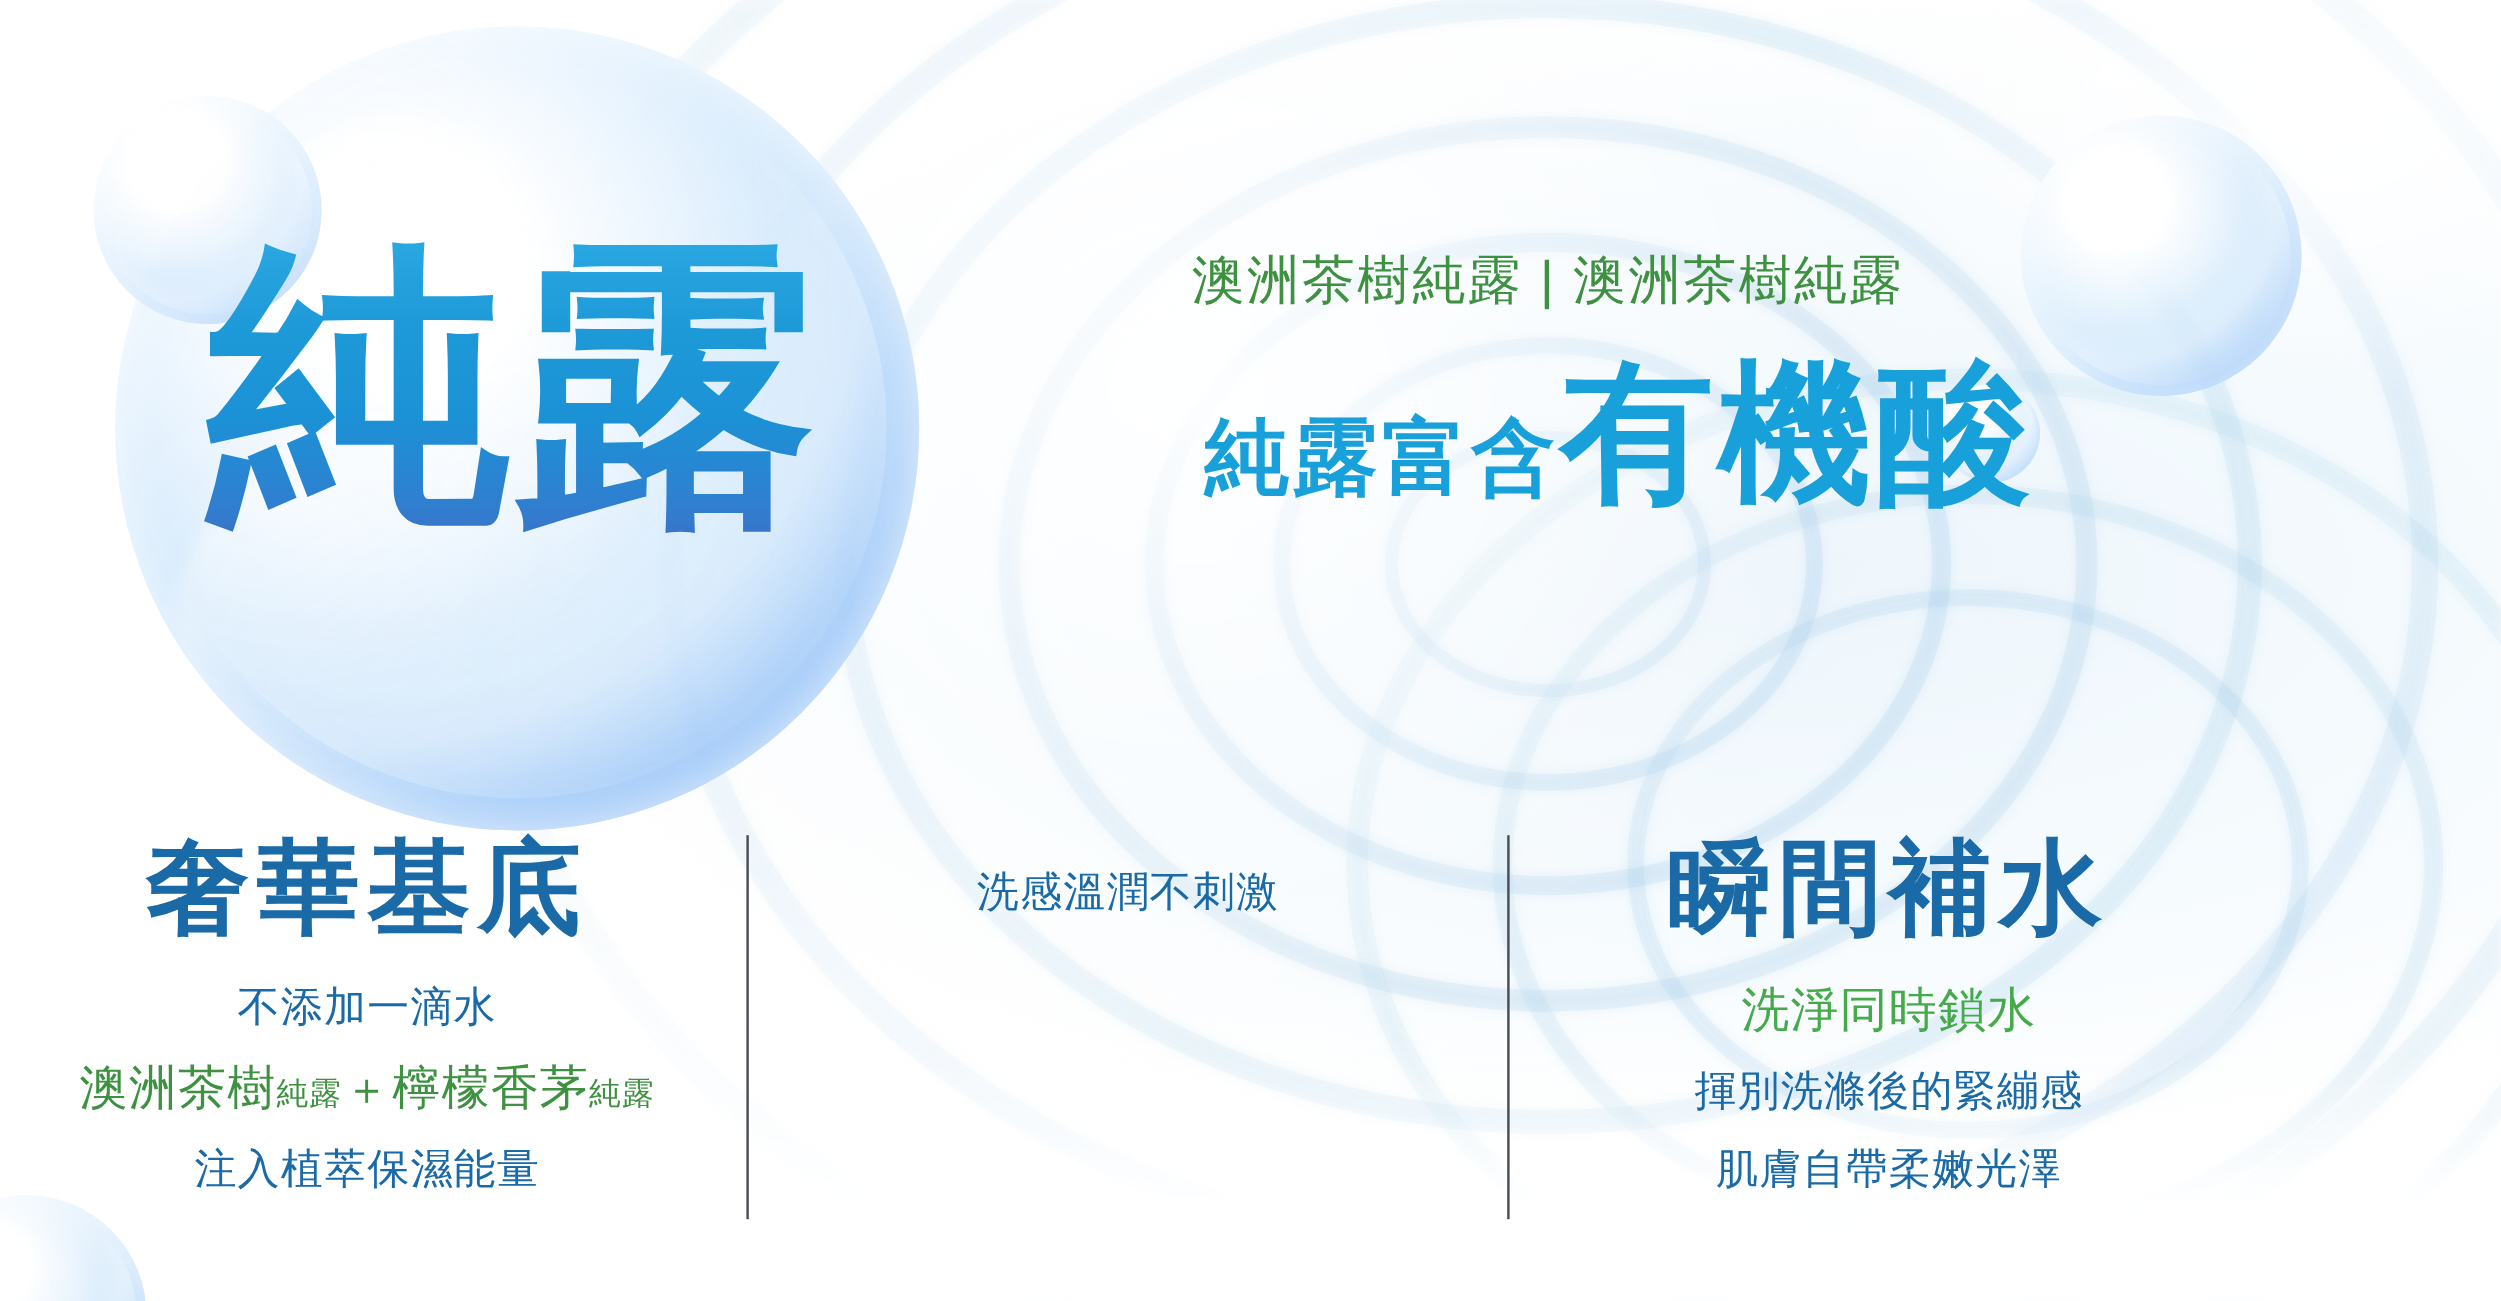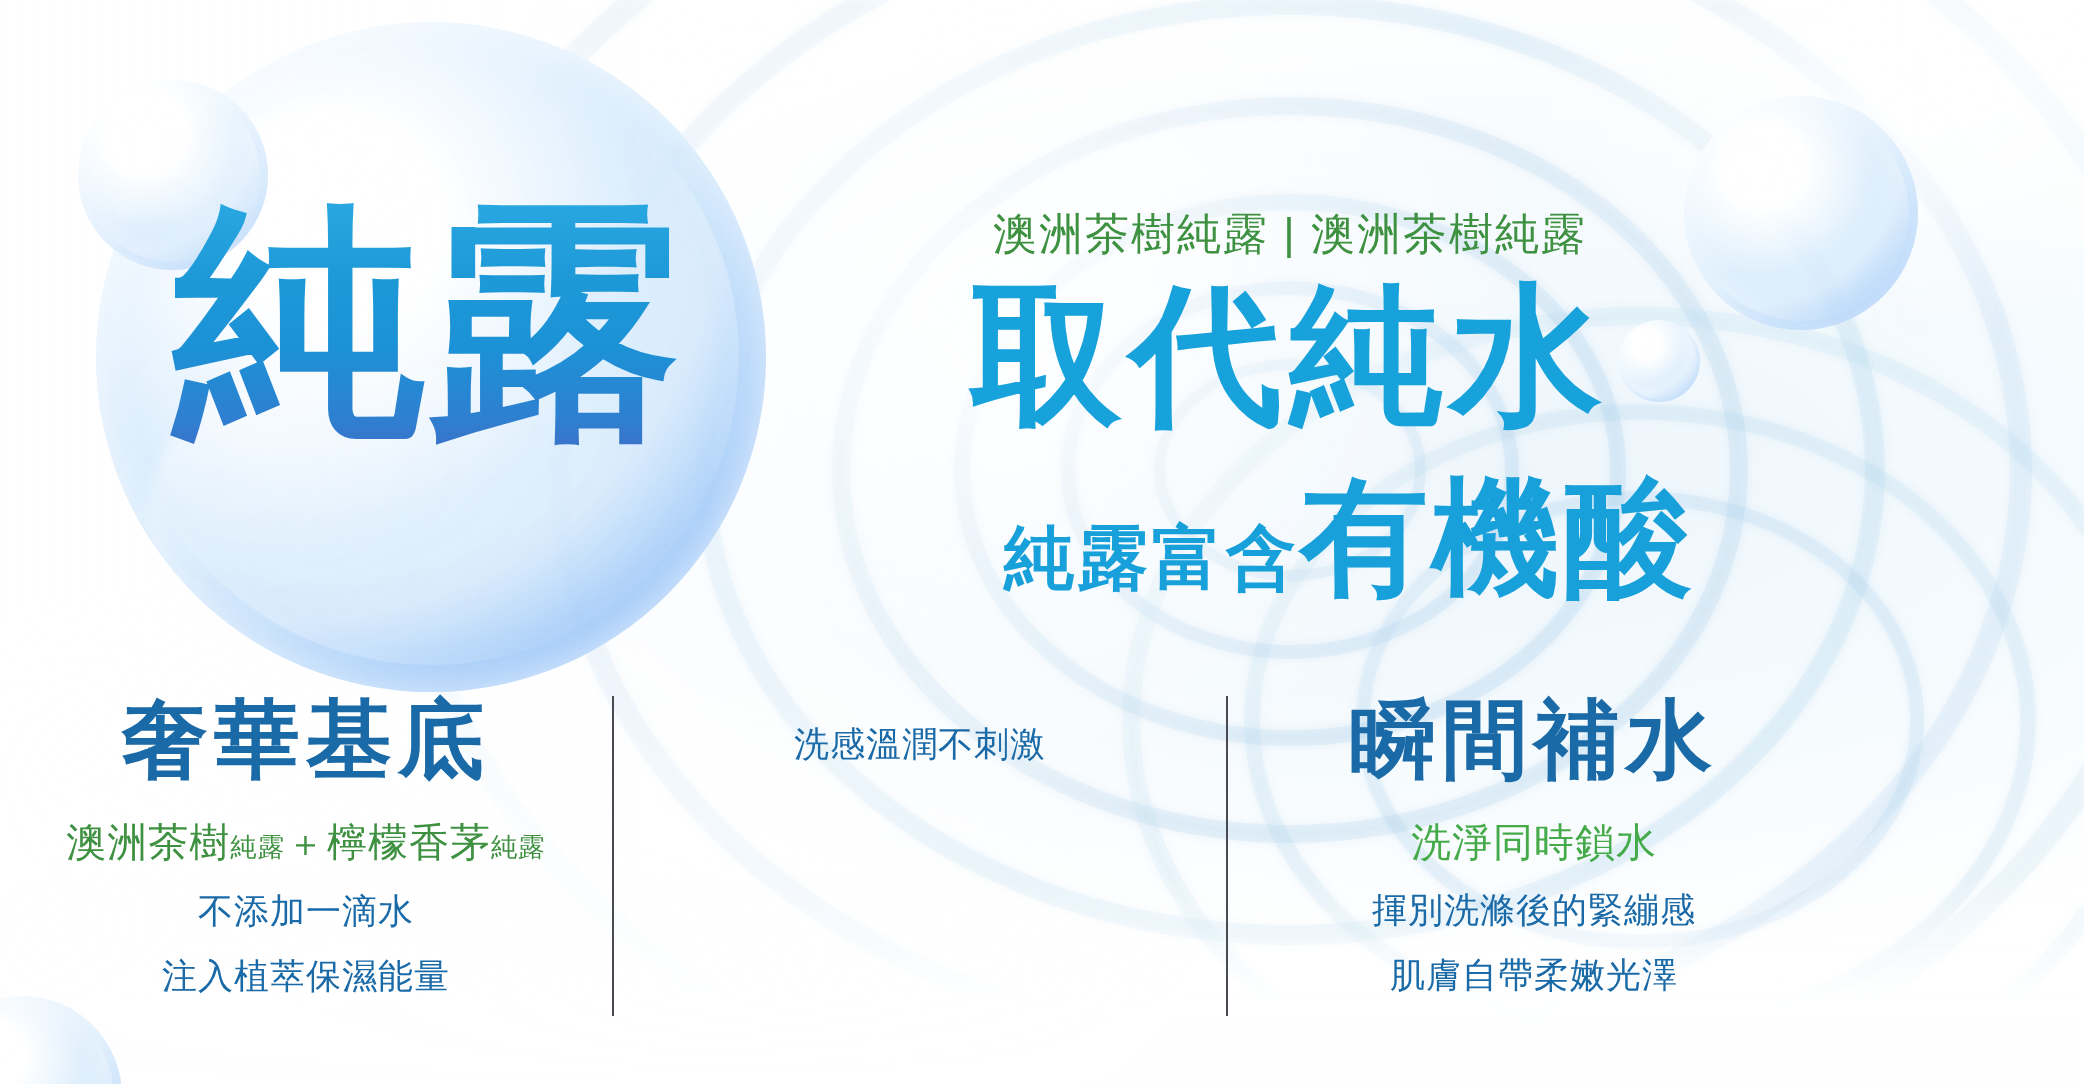--- a/index.html
+++ b/index.html
@@ -206,21 +206,21 @@
   #headline-2 .emph { font-size: 128px; }
 
   
   #columns {
     position: absolute;
     left: 0;
     top: 692px;
     width: 1880px;
     display: flex;
     align-items: flex-start;
-    justify-content: flex-start;
+    justify-content: space-between;
   }
   .col {
     width: 612px;
     text-align: center;
     padding: 0 12px;
     box-sizing: border-box;
   }
   .col-divider {
     width: 2px;
     height: 320px;
@@ -284,32 +284,31 @@
   </div>
   <div class="bubble" id="bubble-tl"></div>
   <div class="bubble" id="bubble-tr-big"></div>
   <div class="bubble" id="bubble-tr-small"></div>
   <div class="bubble" id="bubble-bl"></div>
 
   <div id="hero-word">純露</div>
 
   <div id="headline-block">
     <div id="eyebrow">澳洲茶樹純露 | 澳洲茶樹純露</div>
-    <div id="headline-1">取代純水</div>
     <div id="headline-2">
       <span class="lead">純露富含</span><span class="emph">有機酸</span>
     </div>
   </div>
 
   <div id="columns">
       <div class="col">
         <div class="col-title">奢華基底</div>
         <div class="col-lines">
+          <div class="col-line ">不添加一滴水</div>
           <div class="col-line big"><span class="frag-green">澳洲茶樹</span><span class="frag-green frag-small">純露</span><span class="frag-green frag-plus">＋</span><span class="frag-green">檸檬香茅</span><span class="frag-green frag-small">純露</span></div>
-          <div class="col-line ">不添加一滴水</div>
           <div class="col-line ">注入植萃保濕能量</div>
         </div>
       </div>
       <div class="col-divider"></div>
       <div class="col">
         <div class="col-lines">
           <div class="col-line ">洗感溫潤不刺激</div>
         </div>
       </div>
       <div class="col-divider"></div>

